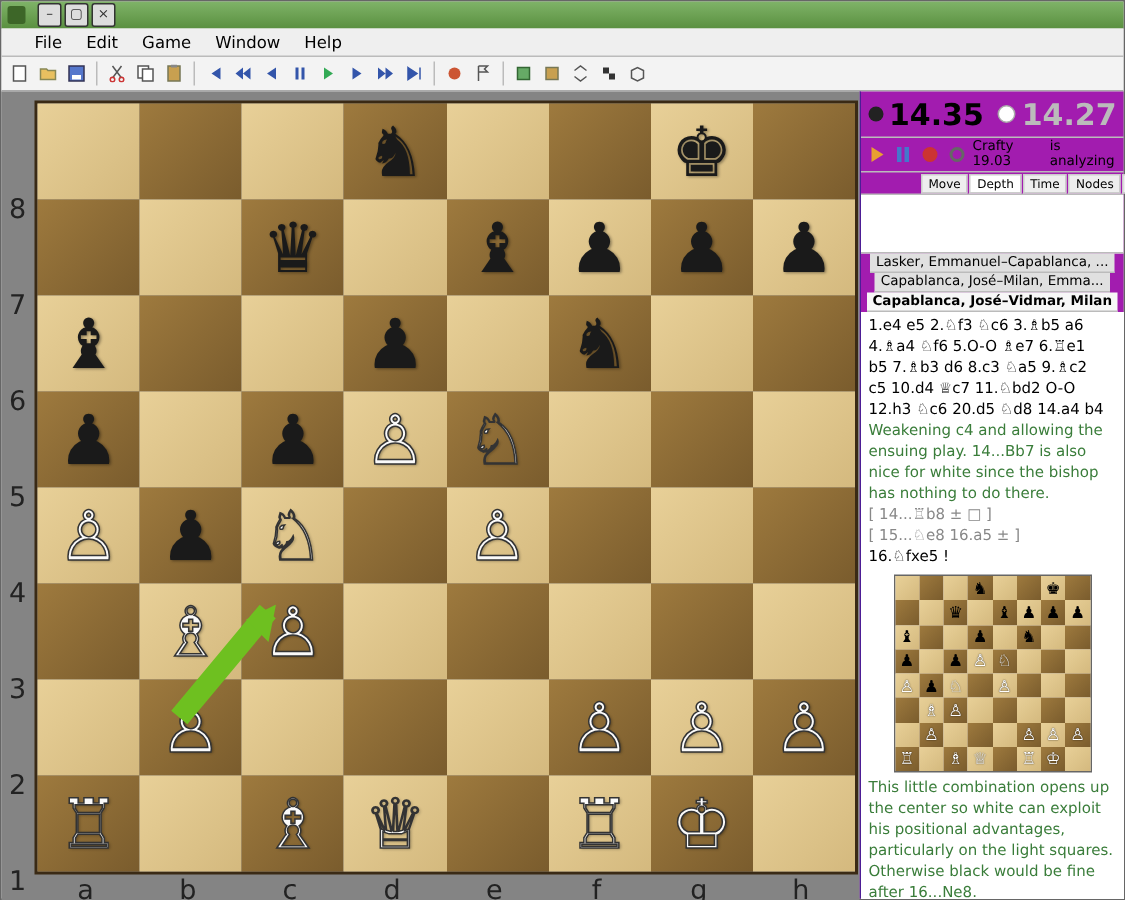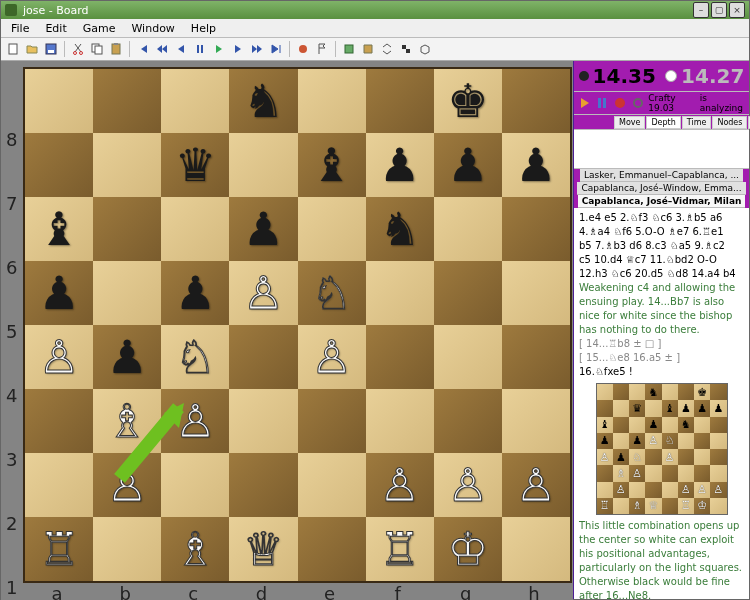--- a/index.html
+++ b/index.html
@@ -1,21 +1,21 @@
 <!DOCTYPE html>
 <html><head>
 <meta charset="utf-8">
 <style>
   html, body { margin: 0; padding: 0; width: 750px; height: 600px; overflow: hidden; font-family: "DejaVu Sans", Arial, sans-serif; font-size: 11px; background: #e8e8e8; }
   .window { width: 750px; height: 600px; display: flex; flex-direction: column; border: 1px solid #666; box-sizing: border-box; }
   .titlebar { height: 18px; background: linear-gradient(to bottom, #7fb368, #5a9040); display: flex; align-items: center; padding: 0 4px; color: #fff; font-size: 11px; }
   .titlebar .app-icon { width: 12px; height: 12px; background: #3d6628; border-radius: 2px; margin-right: 6px; }
   .titlebar .title { flex: 1; }
   .titlebar .wbtn { width: 14px; height: 14px; border: 1px solid #333; background: #ddd; margin-left: 2px; border-radius: 2px; display: flex; align-items: center; justify-content: center; font-size: 9px; cursor: pointer; color: #333; }
-  .menubar { height: 18px; background: #efefef; border-bottom: 1px solid #bbb; display: flex; align-items: center; padding-left: 2px; }
+  .menubar { height: 18px; background: #efefef; border-bottom: 1px solid #bbb; display: flex; align-items: center; padding-left: 14px; }
   .menubar span { padding: 2px 8px; cursor: pointer; }
   .toolbar { height: 22px; background: #f3f3f3; border-bottom: 1px solid #aaa; display: flex; align-items: center; padding: 0 4px; gap: 3px; }
   .tbtn { width: 16px; height: 16px; display: flex; align-items: center; justify-content: center; cursor: pointer; border-radius: 2px; }
   .tbtn svg { width: 12px; height: 12px; }
   .tsep { width: 1px; height: 16px; background: #bbb; margin: 0 2px; }
   .content { flex: 1; display: flex; min-height: 0; }
   .board-pane { width: 572px; display: flex; flex-direction: column; }
   .board-wrap { flex: 1; background: #848484; display: flex; flex-direction: column; }
   .board { display: grid; grid-template-columns: repeat(8, 1fr); width: 545px; height: 512px; margin: 6px 0 0 22px; border: 2px solid #3a2a15; }
   .sq { position: relative; display: flex; align-items: center; justify-content: center; font-size: 46px; line-height: 1; }
@@ -52,21 +52,20 @@
   .mini-board { width: 130px; height: 130px; margin: 4px auto; display: grid; grid-template-columns: repeat(8,1fr); border: 1px solid #666; }
   .mini-board .msq { font-size: 11px; display: flex; align-items: center; justify-content: center; line-height:1; }
   .board-container { position: relative; flex: 1; }
 </style>
 </head>
 <body>
 
 <div class="window">
   <div class="titlebar">
     <div class="app-icon"></div>
-    <div class="title">jose - Board</div>
     <div class="wbtn">–</div>
     <div class="wbtn">▢</div>
     <div class="wbtn">×</div>
   </div>
   <div class="menubar">
     <span>File</span>
     <span>Edit</span>
     <span>Game</span>
     <span>Window</span>
     <span>Help</span>
@@ -385,21 +384,21 @@
           <span class="eng-tab">Move</span>
           <span class="eng-tab active">Depth</span>
           <span class="eng-tab">Time</span>
           <span class="eng-tab">Nodes</span>
           <span class="eng-tab">NPS</span>
         </div>
       </div>
       <div class="eng-info"></div>
       <div class="game-tabs">
         <div class="game-tab">Lasker, Emmanuel–Capablanca, ...</div>
-        <div class="game-tab">Capablanca, José–Window, Emma...</div>
+        <div class="game-tab">Capablanca, José–Milan, Emma...</div>
         <div class="game-tab active">Capablanca, José–Vidmar, Milan</div>
       </div>
       <div class="notation">
         <div class="mv">1.e4 e5 2.♘f3 ♘c6 3.♗b5 a6</div>
         <div class="mv">4.♗a4 ♘f6 5.O-O ♗e7 6.♖e1</div>
         <div class="mv">b5 7.♗b3 d6 8.c3 ♘a5 9.♗c2</div>
         <div class="mv">c5 10.d4 ♕c7 11.♘bd2 O-O</div>
         <div class="mv">12.h3 ♘c6 20.d5 ♘d8 14.a4 b4</div>
         <div class="ann">Weakening c4 and allowing the ensuing play. 14...Bb7 is also nice for white since the bishop has nothing to do there.</div>
         <div class="var">[ 14...♖b8 ± □ ]</div>

